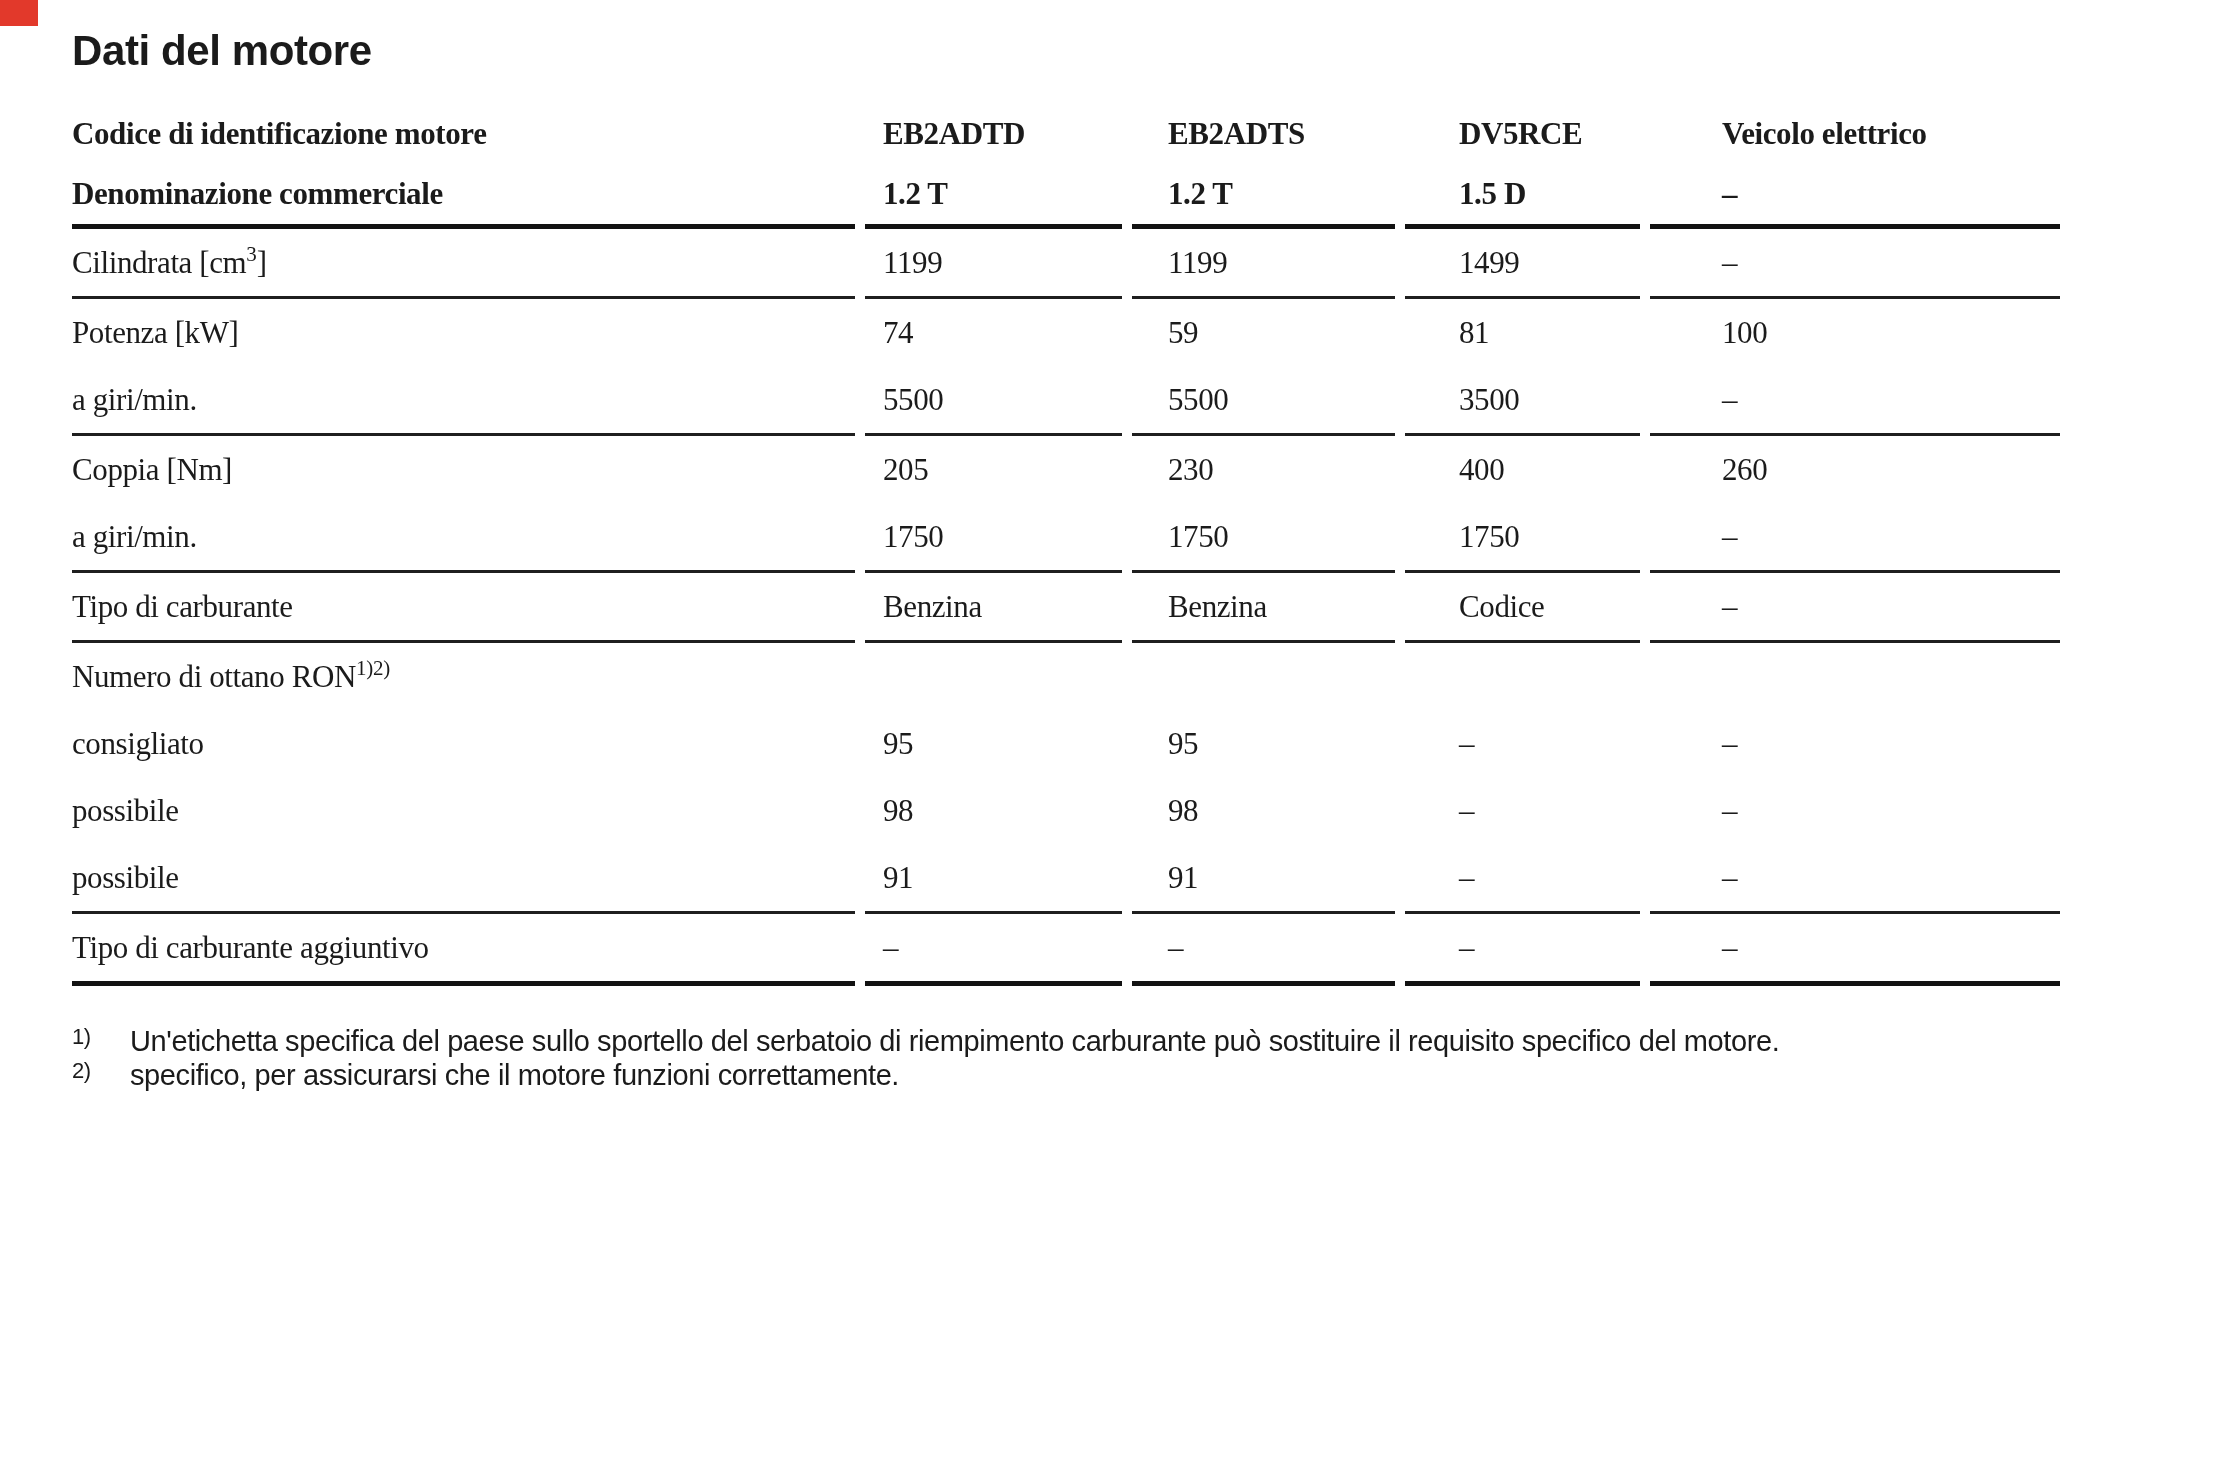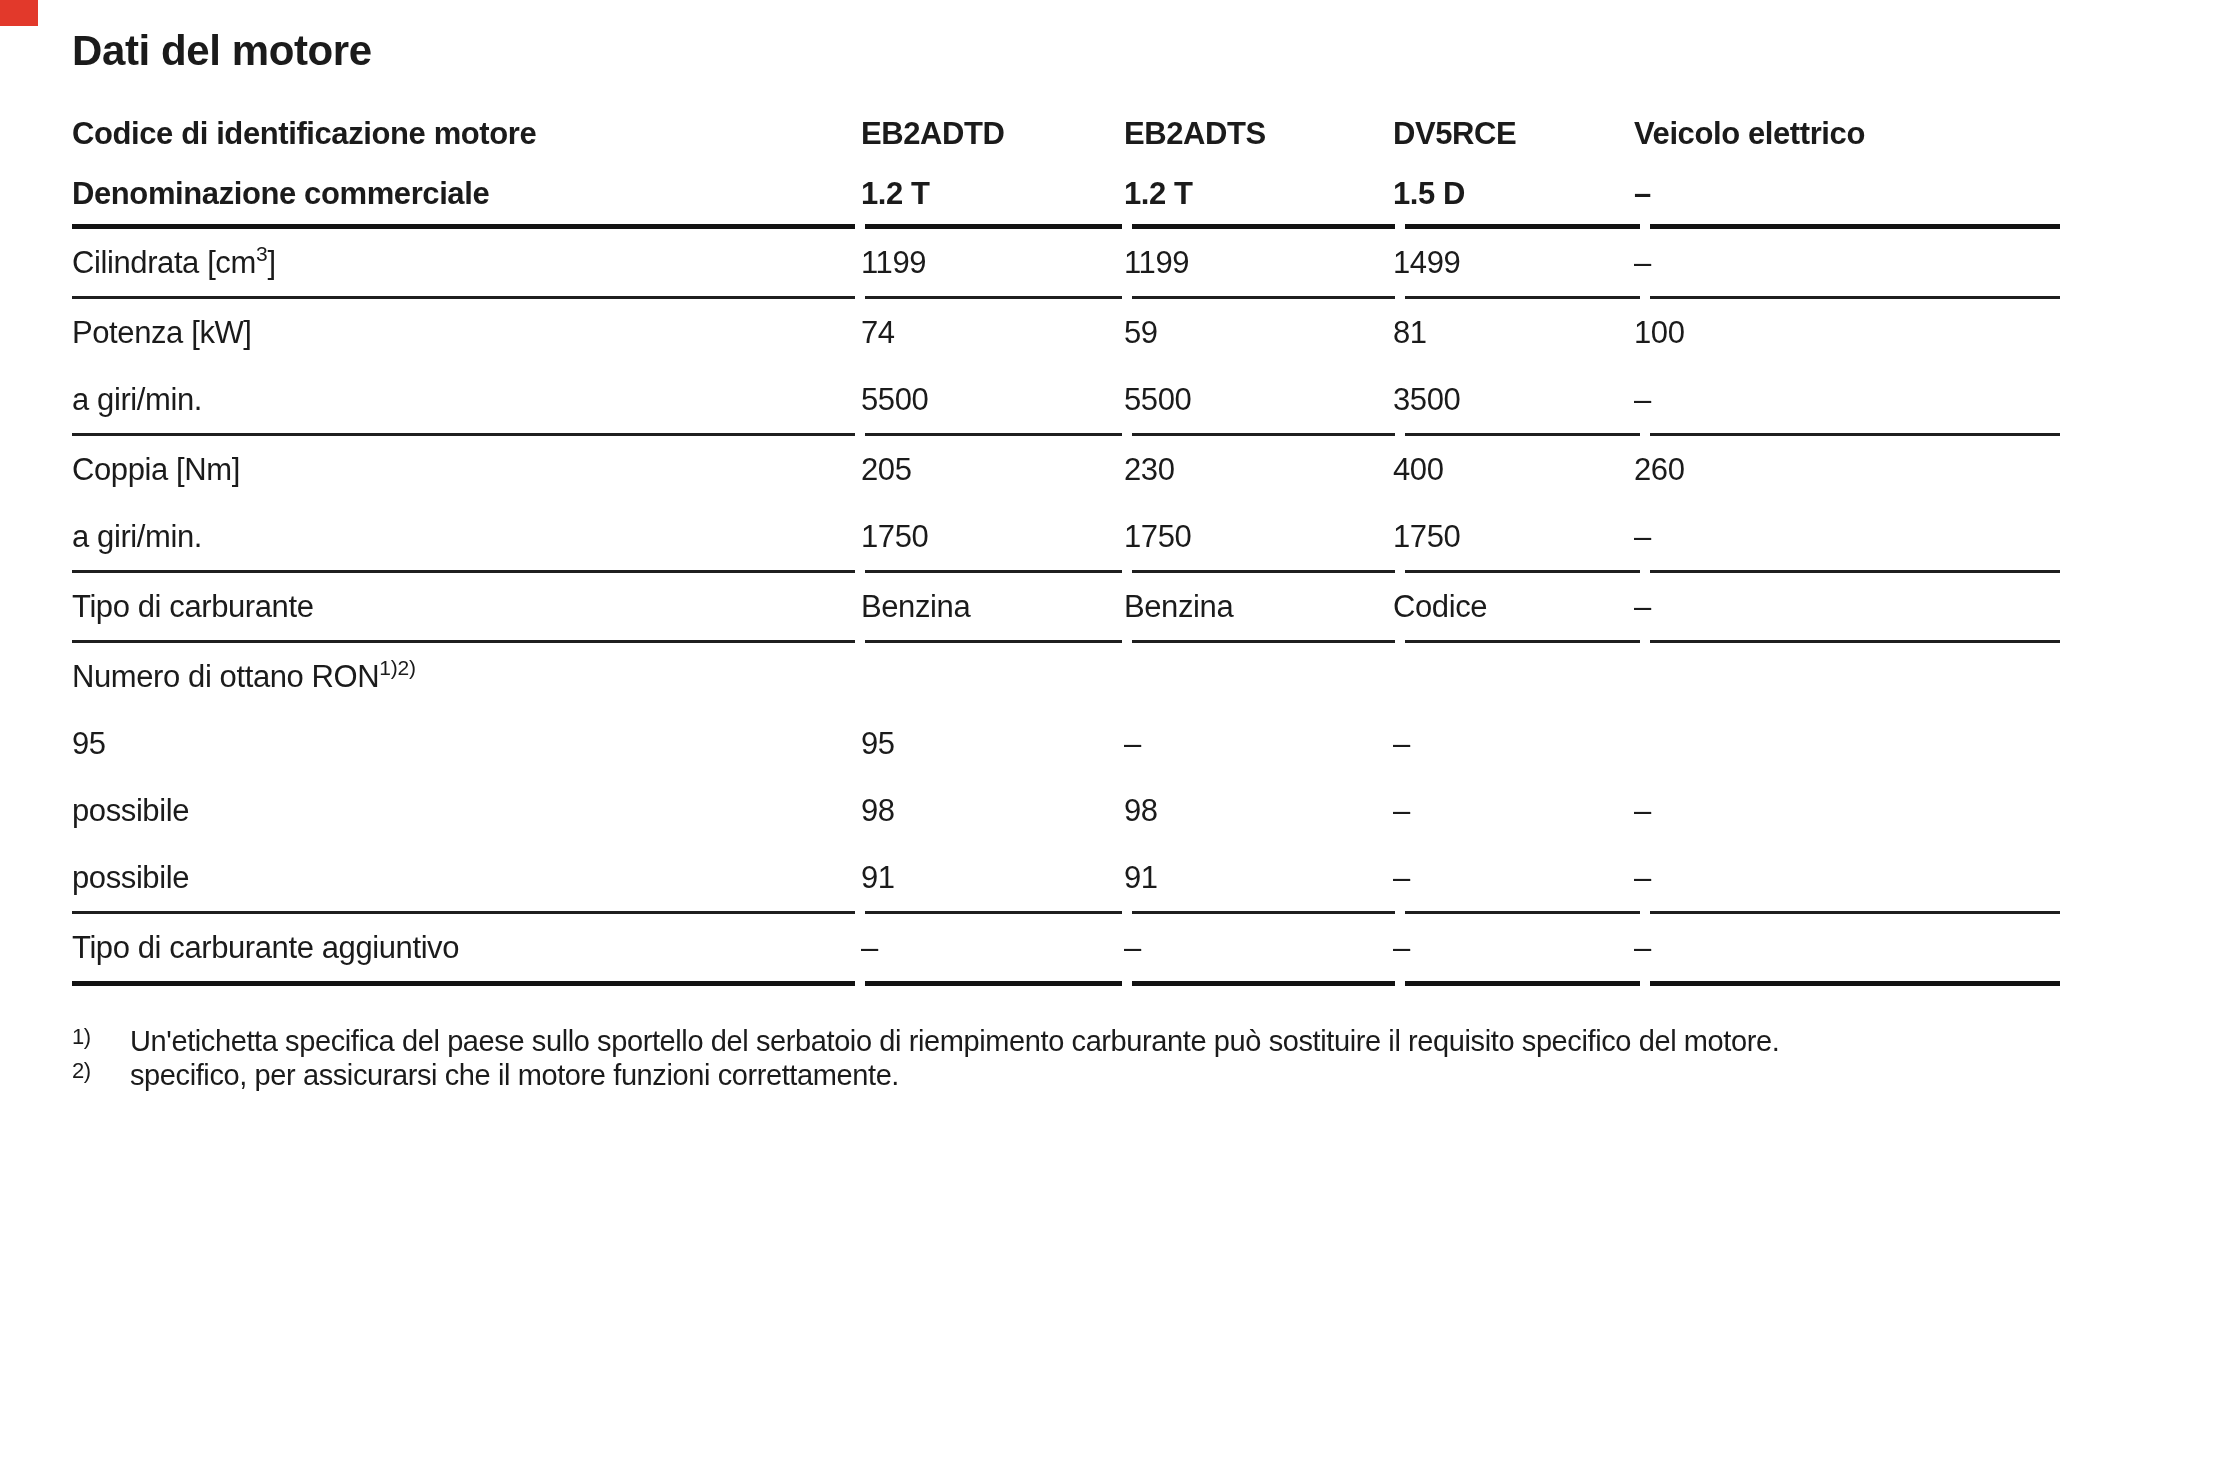--- a/index.html
+++ b/index.html
@@ -46,24 +46,25 @@
     font-size: 42px;
     font-weight: bold;
     line-height: 50px;
   }
 
   
   .engine-table { margin-top: 28px; }
   .t-row {
     display: grid;
     grid-template-columns: 783px 257px 263px 235px 410px;
-    column-gap: 6px;
+    column-gap: 28px;
     align-items: center;
     height: 67px;
     font-size: 31px;
+    font-family: Liberation Serif, serif;
   }
   .t-row.head { font-weight: bold; height: 60px; }
   .rule-row {
     display: grid;
     grid-template-columns: 783px 257px 263px 235px 410px;
     column-gap: 10px;
   }
   .rule-row .seg { border-top: 3px solid #1f1f1f; height: 0; }
   .rule-row.thick .seg { border-top: 5px solid #121212; }
 
@@ -207,20 +208,21 @@
 
     <div class="t-row">
       <div class="cell"><span>Numero di ottano RON</span><sup class="lbl-sup">1)2)</sup><span></span></div>
       <div class="cell"></div>
       <div class="cell"></div>
       <div class="cell"></div>
       <div class="cell"></div>
     </div>
 
     <div class="t-row">
+      <div class="cell"><span>consigliato</span><sup class="lbl-sup"></sup><span></span></div>
       <div class="cell">95</div>
       <div class="cell">95</div>
       <div class="cell">–</div>
       <div class="cell">–</div>
     </div>
 
     <div class="t-row">
       <div class="cell"><span>possibile</span><sup class="lbl-sup"></sup><span></span></div>
       <div class="cell">98</div>
       <div class="cell">98</div>

